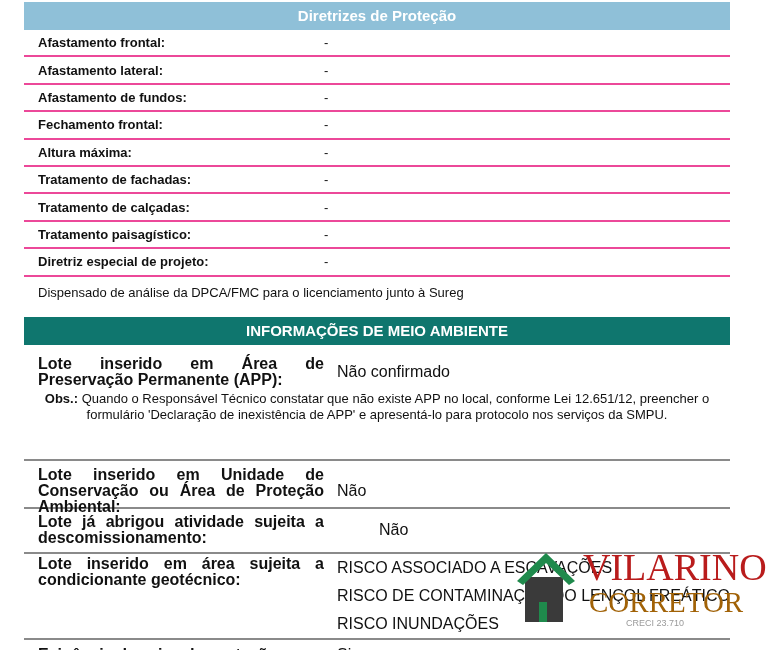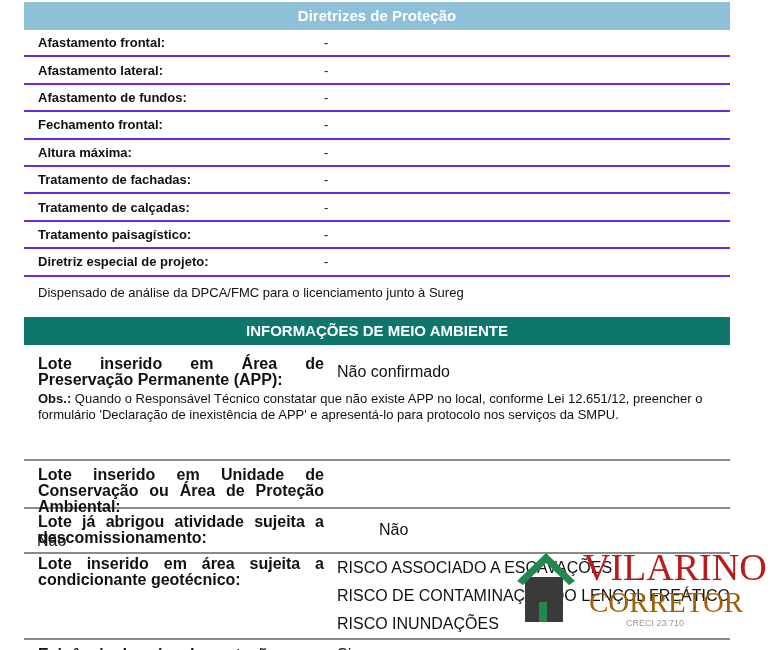--- a/index.html
+++ b/index.html
@@ -24,21 +24,21 @@
       line-height: 28px;
       text-align: center;
       font-weight: bold;
       color: #ffffff;
       font-size: 15px;
     }
     .hdr-light { background: #8fc0d8; }
     .hdr-dark { background: #0f766e; font-size: 15px; }
     .row {
       display: flex;
-      border-bottom: 2px solid #6d28d9;
+      border-bottom: 2px solid #ec4899;
       box-sizing: border-box;
       font-size: 13px;
     }
     .row.simple { height: 27.4px; align-items: center; }
     .lbl {
       width: 300px;
       padding-left: 14px;
       font-weight: bold;
       box-sizing: border-box;
     }
@@ -67,20 +67,21 @@
       box-sizing: border-box;
     }
     .env-val {
       padding-left: 13px;
       line-height: 16px;
     }
     .obs {
       font-size: 13px;
       padding: 0 14px;
       line-height: 16px;
+      text-align: center;
     }
     .sep {
       border-bottom: 2px solid #8a8a8a;
     }
     .risks .env-val div { line-height: 28px; }
     .watermark {
       position: absolute;
       left: 515px;
       top: 545px;
       width: 245px;
@@ -170,21 +171,21 @@
 
   <div>
     <div class="env-row" style="padding-top:10px; height:44px; align-items:center;">
       <div class="env-lbl">Lote inserido em Área de Preservação Permanente (APP):</div>
       <div class="env-val">Não confirmado</div>
     </div>
     <div class="obs sep" style="padding-top:2px; padding-bottom:36px;">
       <b>Obs.:</b><span> Quando o Responsável Técnico constatar que não existe APP no local, conforme Lei 12.651/12, preencher o formulário 'Declaração de inexistência de APP' e apresentá-lo para protocolo nos serviços da SMPU.</span>
     </div>
 
-    <div class="env-row sep" style="height:48px; padding-top:4px; align-items:center;flex-direction:column;">
+    <div class="env-row sep" style="height:48px; padding-top:4px; align-items:center;">
       <div class="env-lbl" style="align-self:flex-start; padding-top:2px;">Lote inserido em Unidade de Conservação ou Área de Proteção Ambiental:</div>
       <div class="env-val" style="padding-top:18px; align-self:flex-start;">Não</div>
     </div>
 
     <div class="env-row sep" style="height:45px; align-items:center;gap:42px;">
       <div class="env-lbl">Lote já abrigou atividade sujeita a descomissionamento:</div>
       <div class="env-val">Não</div>
     </div>
 
     <div class="env-row sep risks" style="height:86px; padding-top:0px;">

